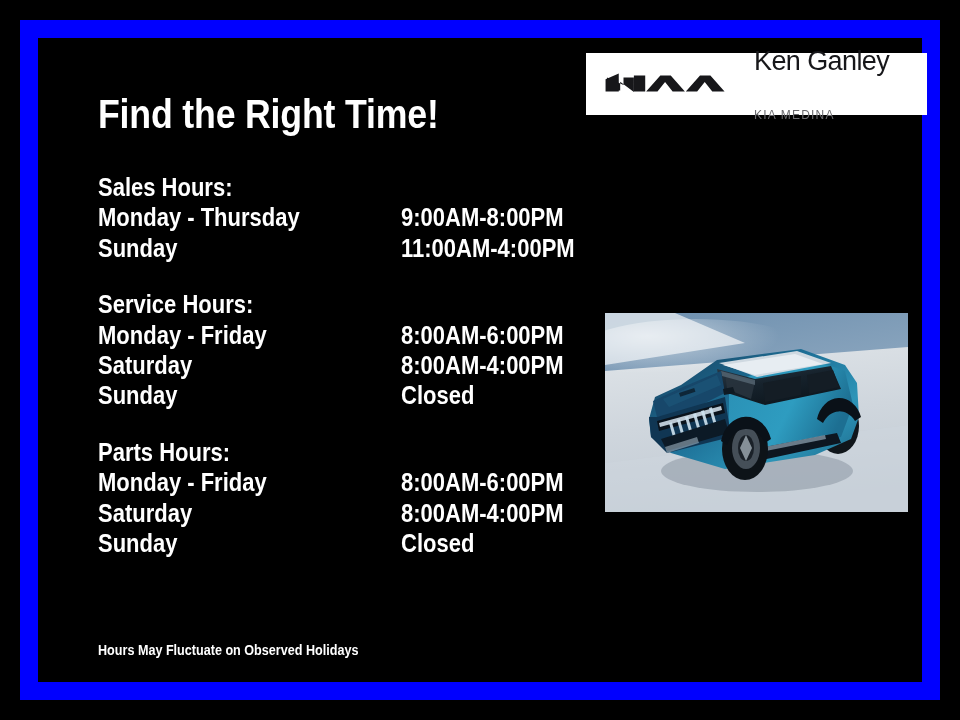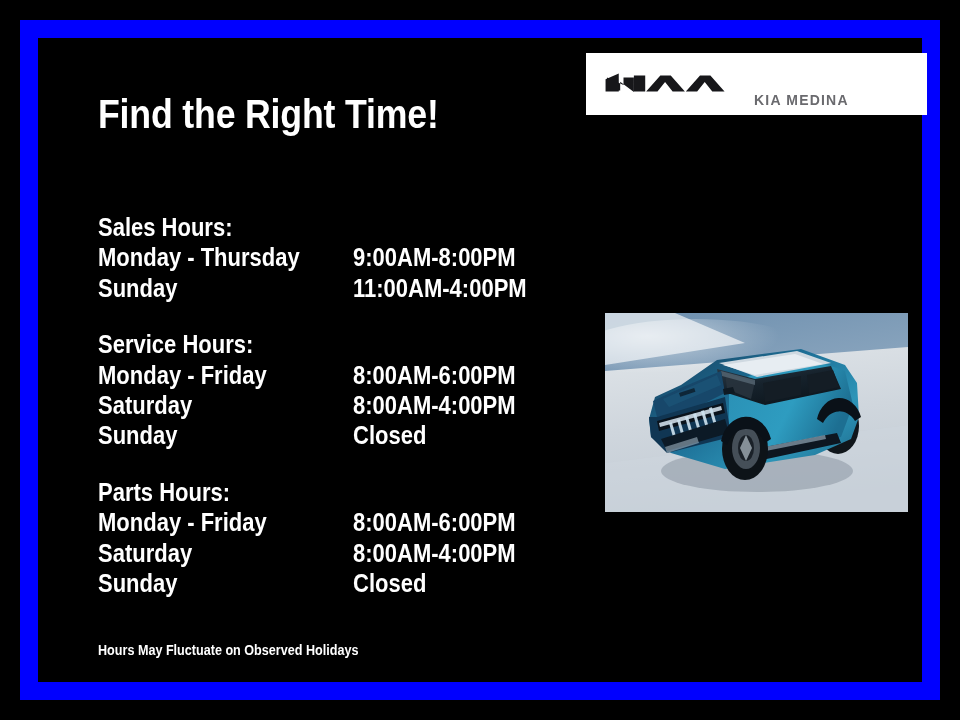--- a/index.html
+++ b/index.html
@@ -57,21 +57,20 @@
     white-space: nowrap;
     line-height: 1;
   }
 
   
   #hours-area {
     position: absolute;
     left: 60px;
     top: 134px;
     width: 470px;
-    margin-top: 40px;
   }
   .hours-group {
     margin-bottom: 26px;
   }
   .hours-group:last-child { margin-bottom: 0; }
 
   .group-heading {
     color: #ffffff;
     font-family: "Liberation Sans Narrow", "Liberation Sans", sans-serif;
     font-size: 25px;
@@ -79,20 +78,21 @@
     line-height: 30.4px;
     transform: scaleX(0.88);
     transform-origin: left center;
     white-space: nowrap;
   }
   .hours-row {
     display: flex;
     align-items: center;
     line-height: 30.4px;
     white-space: nowrap;
+    gap: 48px;
   }
   .row-label,
   .row-time {
     color: #ffffff;
     font-family: "Liberation Sans Narrow", "Liberation Sans", sans-serif;
     font-size: 25px;
     font-weight: bold;
     transform: scaleX(0.88);
     transform-origin: left center;
     white-space: nowrap;
@@ -149,22 +149,22 @@
     font-family: "Liberation Sans", sans-serif;
     font-size: 27px;
     font-weight: normal;
     letter-spacing: -0.6px;
     line-height: 29px;
     white-space: nowrap;
   }
   #dealer-sub {
     color: #6a6a6e;
     font-family: "Liberation Sans", sans-serif;
-    font-size: 14px;
-    font-weight: bold;
+    font-size: 12px;
+    font-weight: normal;
     letter-spacing: 1.2px;
     line-height: 13px;
     white-space: nowrap;
     margin-top: 33px;
   }
 
   
   #vehicle-photo {
     position: absolute;
     left: 567px;
@@ -242,20 +242,21 @@
           <path fill="#17171a" d="M0 24 L26 12 L26 24 L78 56 L78 20 L96 20 L96 56 L124 20 L150 20 L120 58 L150 58 L150 20 L168 20 L168 58 L196 20 L222 20 L252 58 L252 20 L260 20 L260 58 L220 58 L198 30 L198 58 L176 58 Z" opacity="0"></path>
           <path fill="#17171a" d="M4 28 L4 50 L30 50 L30 34 L58 52 L58 50 L58 22 L34 22 L34 36 Z" opacity="0"></path>
           <g fill="#17171a">
             <polygon points="2,26 30,14 30,30 30,52 2,52"></polygon>
             <polygon points="30,30 62,52 62,18 86,18 86,52 62,52"></polygon>
             <polygon points="88,52 118,18 140,18 170,52 144,52 128,32 112,52"></polygon>
             <polygon points="172,52 202,18 224,18 254,52 228,52 212,32 196,52"></polygon>
           </g>
         </svg>
         <div id="dealer-name-block">
+          <div id="dealer-name">Ken Ganley</div>
           <div id="dealer-sub">KIA MEDINA</div>
         </div>
       </div>
 
       <div id="vehicle-photo">
         <svg width="303" height="199" viewBox="0 0 303 199" aria-hidden="true">
           <defs>
             <linearGradient id="skyGrad" x1="0" y1="0" x2="0.3" y2="1">
               <stop offset="0" stop-color="#6d8fae"></stop>
               <stop offset="0.55" stop-color="#8ea8c0"></stop>

